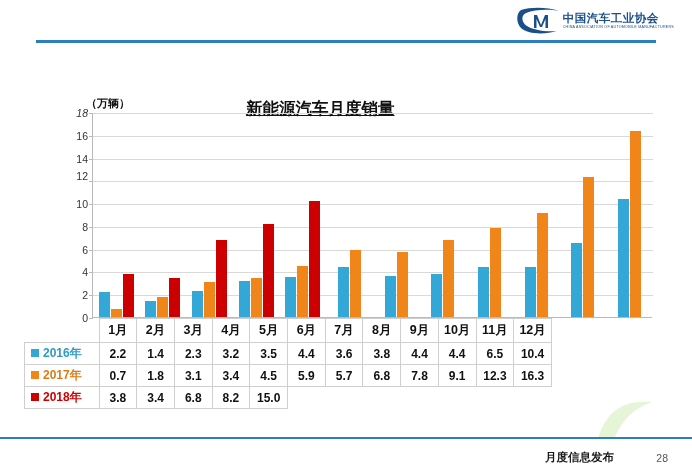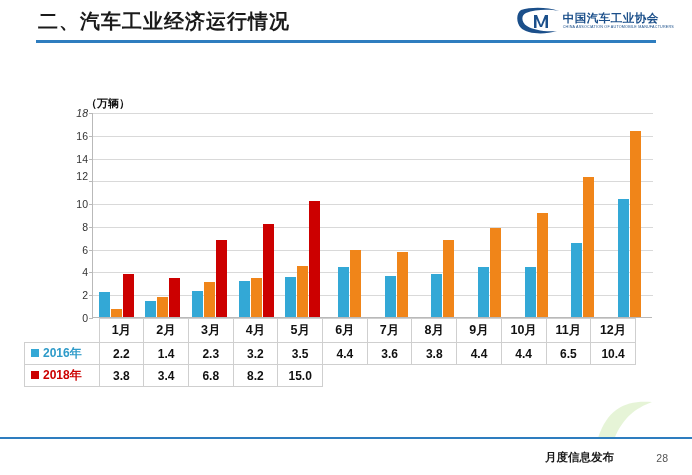--- a/index.html
+++ b/index.html
@@ -142,21 +142,21 @@
     width: 11px;
   }
   .bar.s0 { background: #33A8D6; }
   .bar.s1 { background: #F08519; }
   .bar.s2 { background: #CC0000; }
   
   .table {
     position: absolute;
     left: 24px;
     top: 318px;
-    width: 612px;
+    width: 528px;
     border-collapse: collapse;
     table-layout: fixed;
   }
   .table td {
     border: 1px solid #cfcfcf;
     font-size: 12px;
     text-align: center;
     height: 21px;
     color: #111;
     font-weight: bold;
@@ -230,35 +230,35 @@
     height: 44px;
     opacity: 0.22;
   }
 </style>
 </head>
 <body>
 
 <div class="slide">
 
   <div class="header">
-    <div class="header-title">二、汽车工业经济运行情况</div>
     <div class="header-rule"></div>
     <div class="logo-wrap">
       <svg class="logo-mark" viewBox="0 0 46 30">
         <path d="M4 4 C 14 1, 30 1, 42 5 C 34 3, 18 3, 9 7 C 4 9, 4 16, 10 20 C 16 24, 28 26, 40 25 C 27 29, 10 28, 4 22 C -1 17, -1 7, 4 4 Z" fill="#1b4f8a"></path>
         <path d="M20 9 L24 19 L28 9 L31 9 L31 22 L28.5 22 L28.5 13 L25 21 L23 21 L19.5 13 L19.5 22 L17 22 L17 9 Z" fill="#1b4f8a"></path>
       </svg>
       <div class="logo-text">
         <span class="logo-cn">中国汽车工业协会</span>
         <span class="logo-en">CHINA ASSOCIATION OF AUTOMOBILE MANUFACTURERS</span>
       </div>
     </div>
   </div>
 
   <div class="unit-label">（万辆）</div>
+  <div class="chart-title">新能源汽车月度销量</div>
 
   <div class="plot" id="plot">
       <div class="ytick" style="top: 205px;">0</div>
       <div class="ytick-mark" style="top: 205px;"></div>
       <div class="gridline" style="top: 182.222px;"></div>
       <div class="ytick" style="top: 182.222px;">2</div>
       <div class="ytick-mark" style="top: 182.222px;"></div>
       <div class="gridline" style="top: 159.444px;"></div>
       <div class="ytick" style="top: 159.444px;">4</div>
       <div class="ytick-mark" style="top: 159.444px;"></div>
@@ -364,20 +364,35 @@
           <td>3.5</td>
           <td>4.4</td>
           <td>3.6</td>
           <td>3.8</td>
           <td>4.4</td>
           <td>4.4</td>
           <td>6.5</td>
           <td>10.4</td>
         </tr>
         <tr>
+          <td class="legend-cell"><span class="swatch s1"></span><span class="lbl-1">2017年</span></td>
+          <td>0.7</td>
+          <td>1.8</td>
+          <td>3.1</td>
+          <td>3.4</td>
+          <td>4.5</td>
+          <td>5.9</td>
+          <td>5.7</td>
+          <td>6.8</td>
+          <td>7.8</td>
+          <td>9.1</td>
+          <td>12.3</td>
+          <td>16.3</td>
+        </tr>
+        <tr>
           <td class="legend-cell"><span class="swatch s2"></span><span class="lbl-2">2018年</span></td>
           <td>3.8</td>
           <td>3.4</td>
           <td>6.8</td>
           <td>8.2</td>
           <td>15.0</td>
           <td class="blank-cell"></td>
           <td class="blank-cell"></td>
           <td class="blank-cell"></td>
           <td class="blank-cell"></td>

